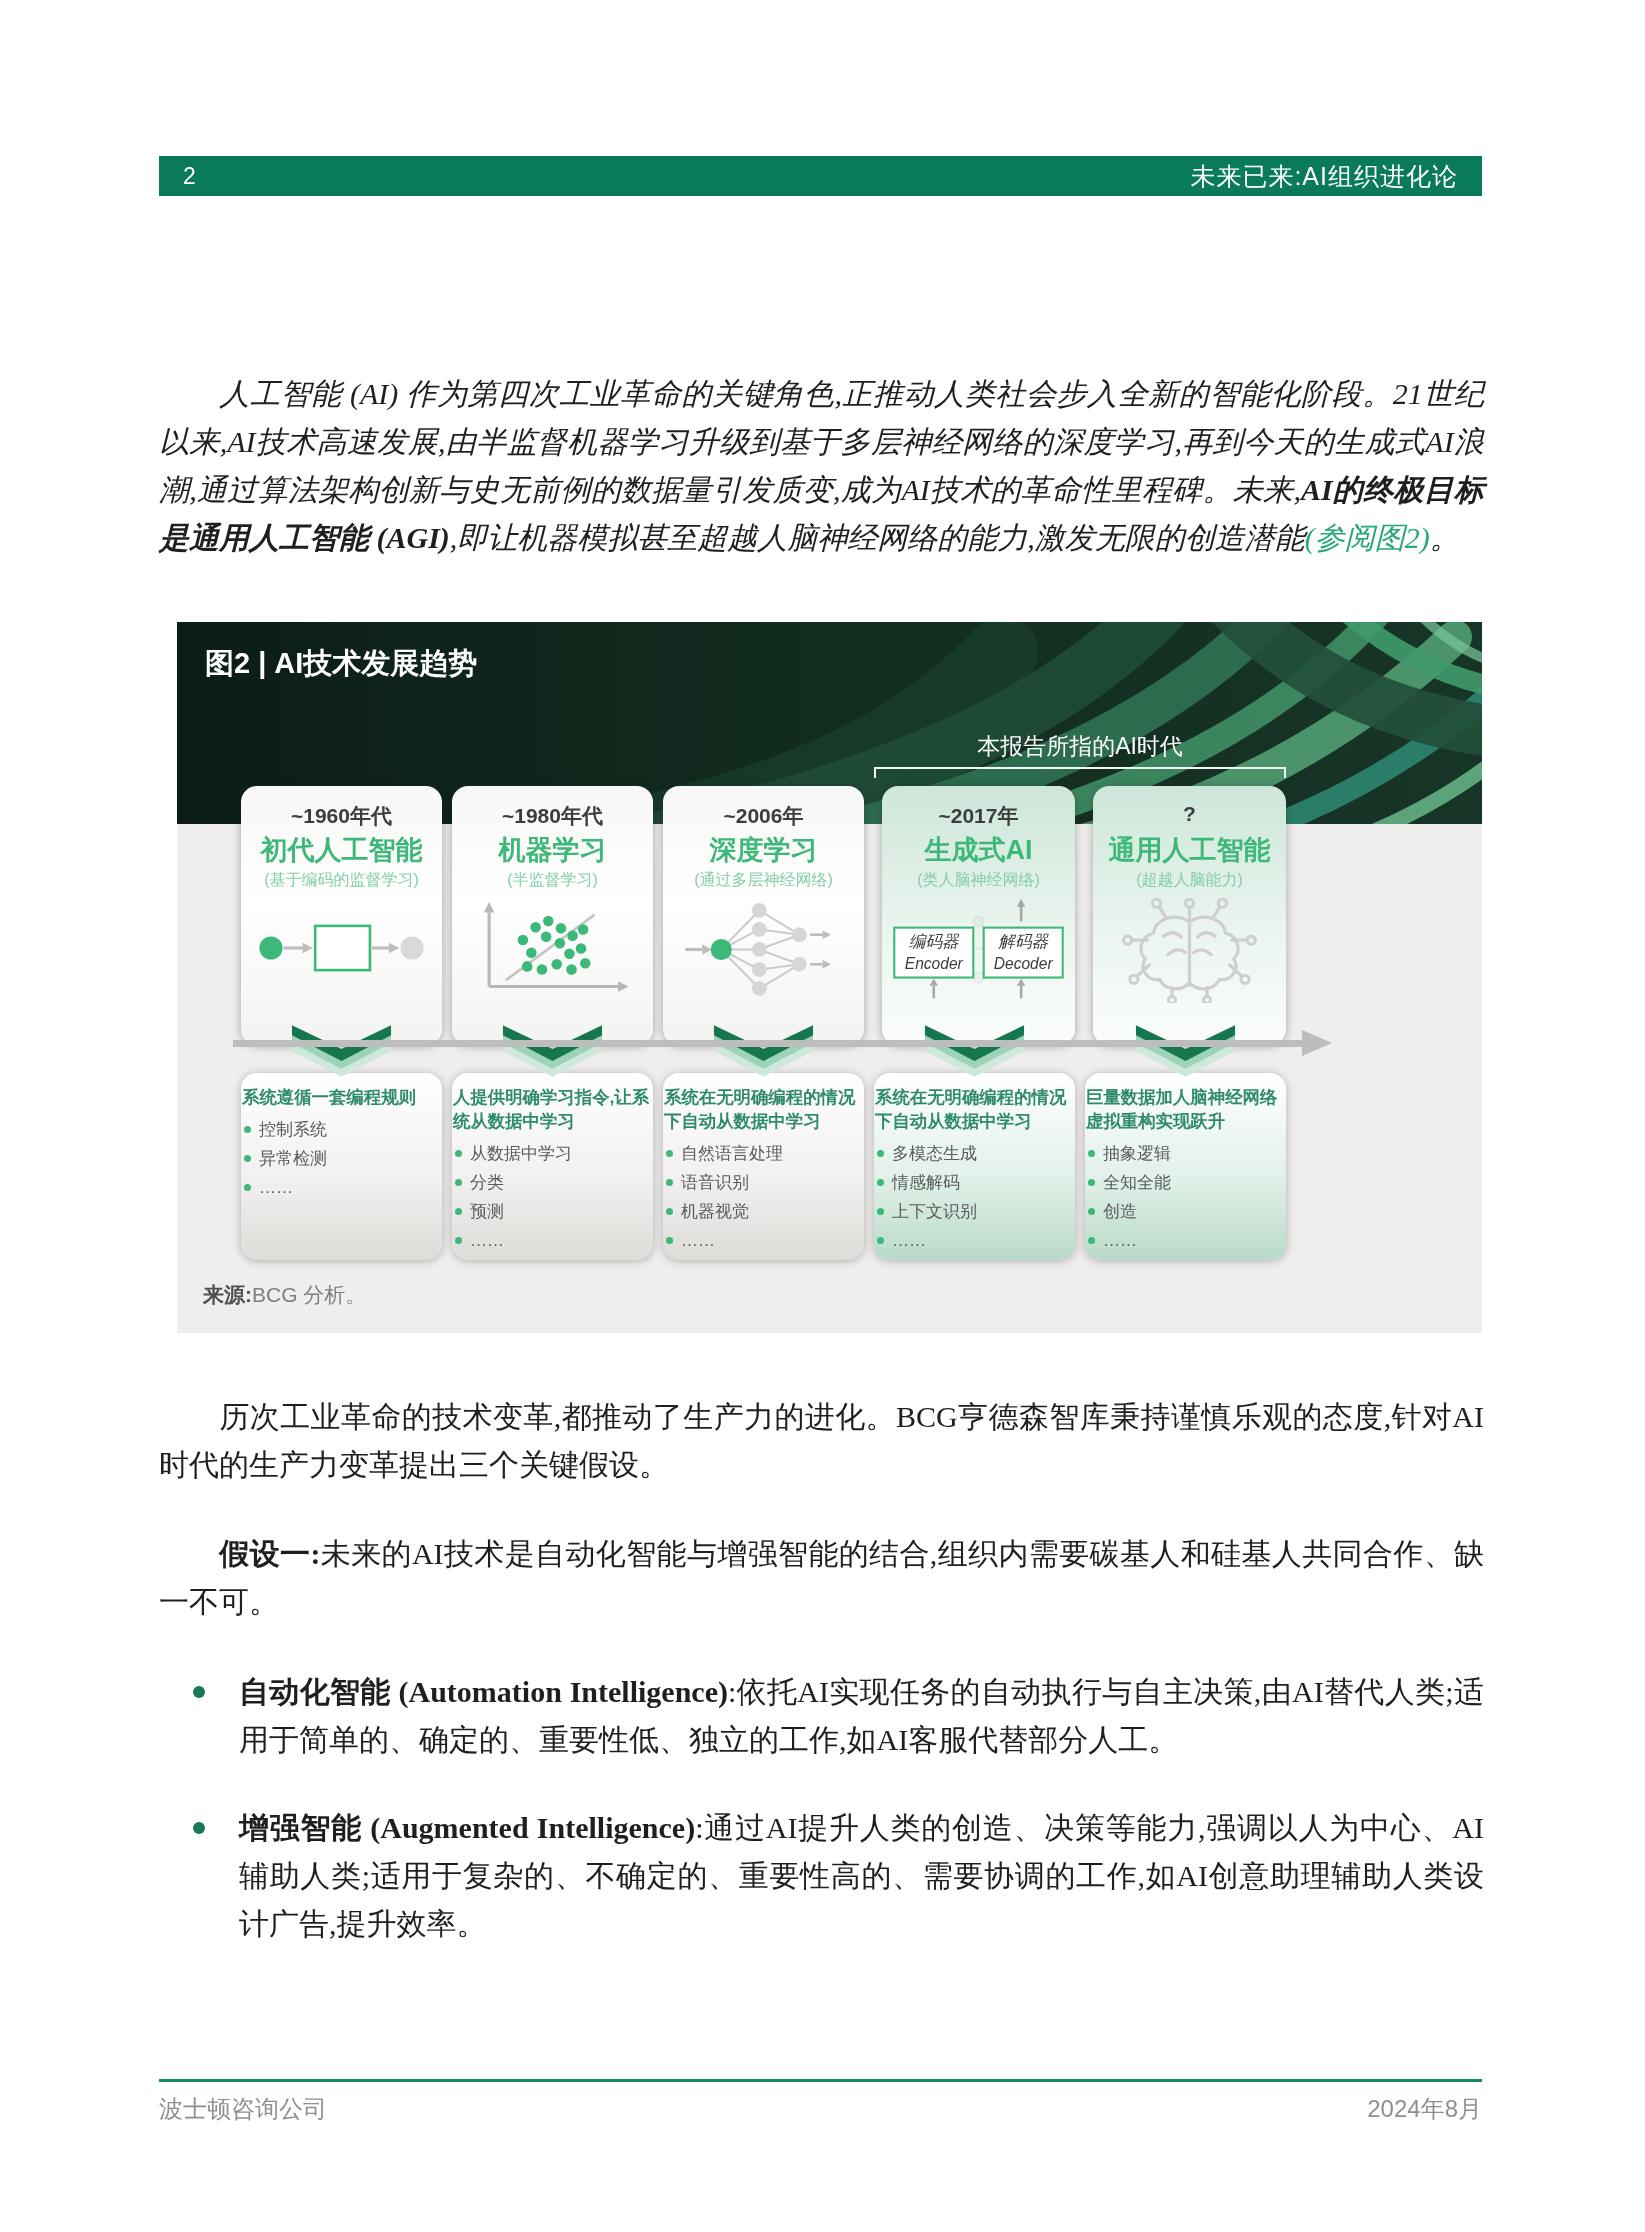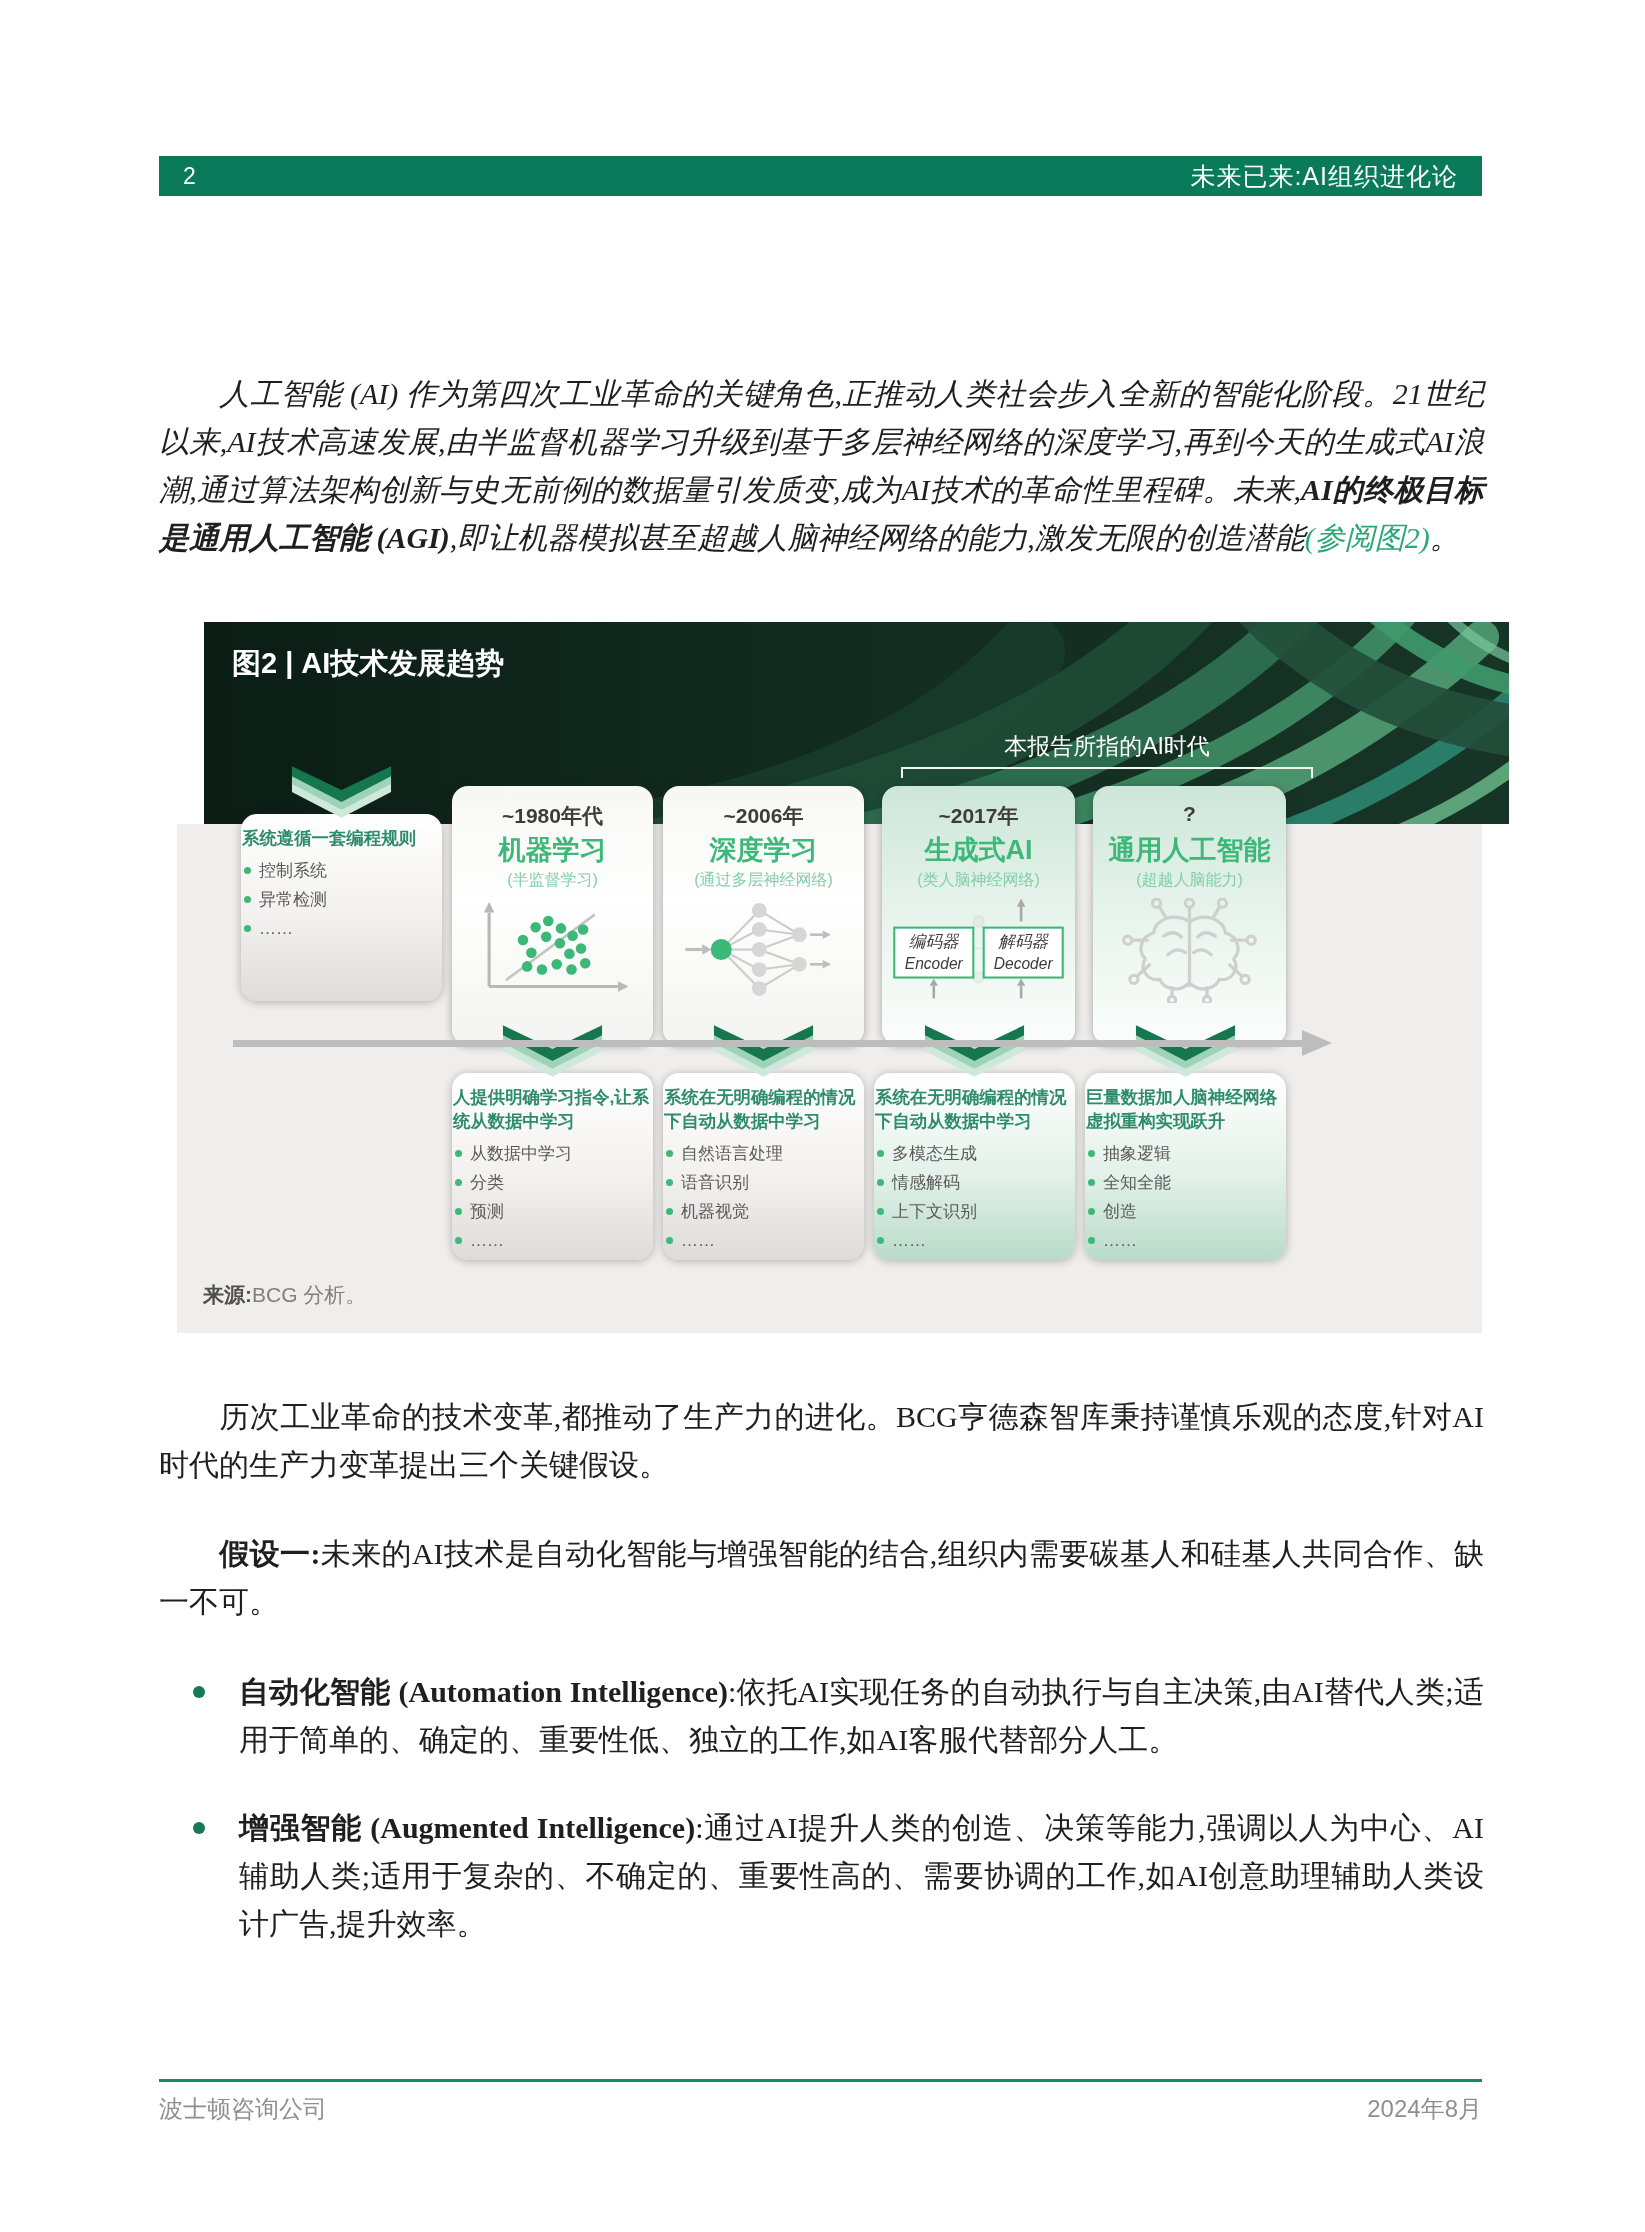--- a/index.html
+++ b/index.html
@@ -38,21 +38,21 @@
     background:#157a55;}
   .blist b{font-weight:700;}
 
   
   .footer-line{position:absolute;left:159px;top:2079px;width:1323px;height:3px;background:#168a63;}
   .footer-row{position:absolute;left:159px;top:2093px;width:1323px;display:flex;
     justify-content:space-between;font-size:24px;color:#8f8f8f;}
 
   
   .figure{position:absolute;left:177px;top:622px;width:1305px;height:711px;}
-  .fig-banner{position:absolute;left:0;top:0;width:1305px;height:202px;overflow:hidden;background:#ef4444;margin-left:27px;}
+  .fig-banner{position:absolute;left:0;top:0;width:1305px;height:202px;overflow:hidden;background:#ef4444;}
   .fig-banner svg{position:absolute;left:0;top:0;}
   .fig-title{position:absolute;left:28px;top:22px;color:#ffffff;font-size:29px;font-weight:700;z-index:5;}
   .era-label{position:absolute;left:697px;top:109px;width:412px;text-align:center;color:#ffffff;
     font-size:23px;z-index:5;}
   .era-bracket{position:absolute;left:697px;top:145px;width:412px;height:11px;box-sizing:border-box;
     border-top:2px solid #f2f6f3;border-left:2px solid #f2f6f3;border-right:2px solid #f2f6f3;z-index:5;}
   .fig-body{position:absolute;left:0;top:202px;width:1305px;height:509px;background:#efeeec;}
 
   .cols{position:absolute;left:64px;top:164px;display:flex;gap:10px;z-index:2;}
   .fig-col{width:201px;display:flex;flex-direction:column;position:relative;}
@@ -122,20 +122,36 @@
       </svg>
       <div class="fig-title">图2 | AI技术发展趋势</div>
       <div class="era-label">本报告所指的AI时代</div>
       <div class="era-bracket"></div>
     </div>
     <div class="fig-body"></div>
 
     <div class="cols">
 
       <div class="fig-col">
+        <div class="card">
+          <div class="card-date">~1960年代</div>
+          <div class="card-title">初代人工智能</div>
+          <div class="card-sub">(基于编码的监督学习)</div>
+          <div class="card-icon">
+            <svg width="179" height="100" viewBox="0 0 170 90">
+              <circle cx="18" cy="45" r="11" fill="#3cb878"></circle>
+              <line x1="30" y1="45" x2="48" y2="45" stroke="#bdbdbd" stroke-width="3"></line>
+              <polygon points="48,40 58,45 48,50" fill="#bdbdbd"></polygon>
+              <rect x="60" y="24" width="52" height="42" fill="#ffffff" stroke="#3cb878" stroke-width="2.5"></rect>
+              <line x1="114" y1="45" x2="130" y2="45" stroke="#bdbdbd" stroke-width="3"></line>
+              <polygon points="130,40 140,45 130,50" fill="#bdbdbd"></polygon>
+              <circle cx="152" cy="45" r="11" fill="#d9d9d9"></circle>
+            </svg>
+          </div>
+        </div>
         <svg class="chev" width="109" height="56" viewBox="0 0 110 56">
           <polygon points="5,16 55,40 105,16 105,26 55,52 5,26" fill="#cfe8dc"></polygon>
           <polygon points="5,8 55,32 105,8 105,18 55,44 5,18" fill="#9ed3ba"></polygon>
           <polygon points="5,0 55,24 105,0 105,10 55,36 5,10" fill="#16774f"></polygon>
         </svg>
         <div class="desc">
           <div class="desc-title">系统遵循一套编程规则</div>
           <div class="desc-li"><span class="dot"></span><span>控制系统</span></div>
           <div class="desc-li"><span class="dot"></span><span>异常检测</span></div>
           <div class="desc-li"><span class="dot"></span><span>……</span></div>

